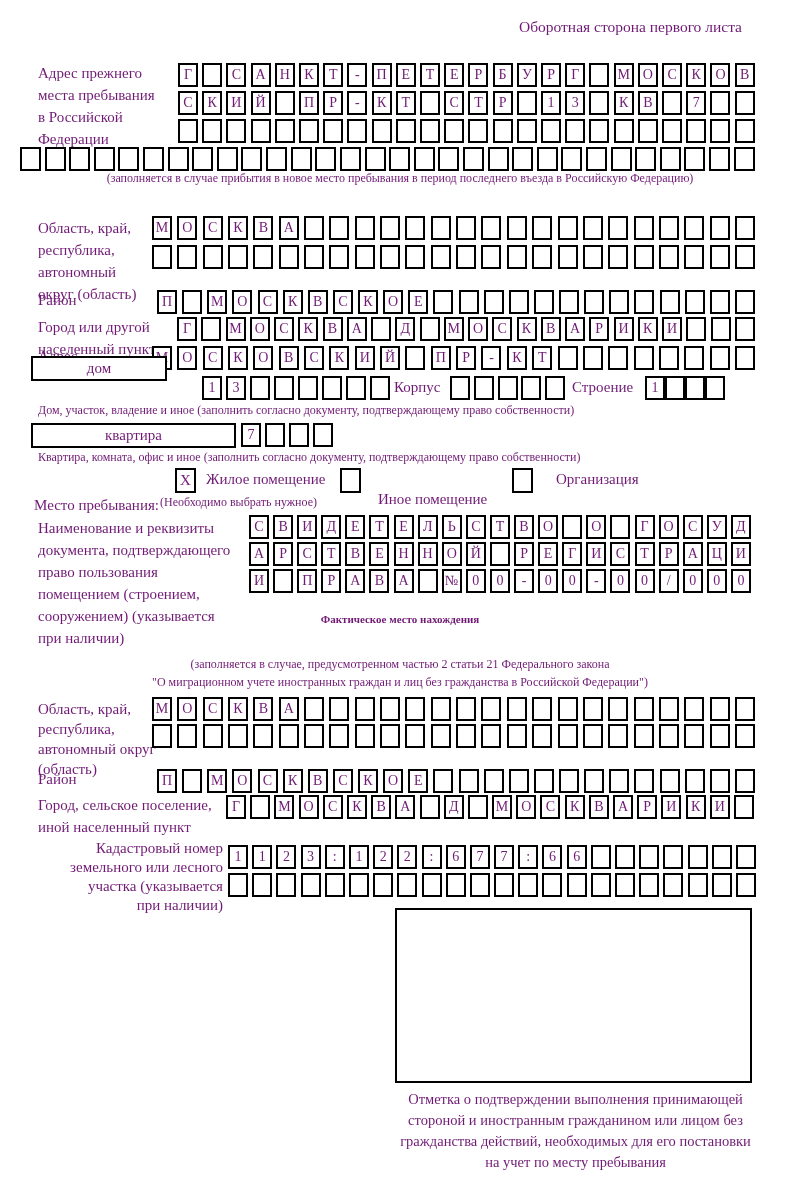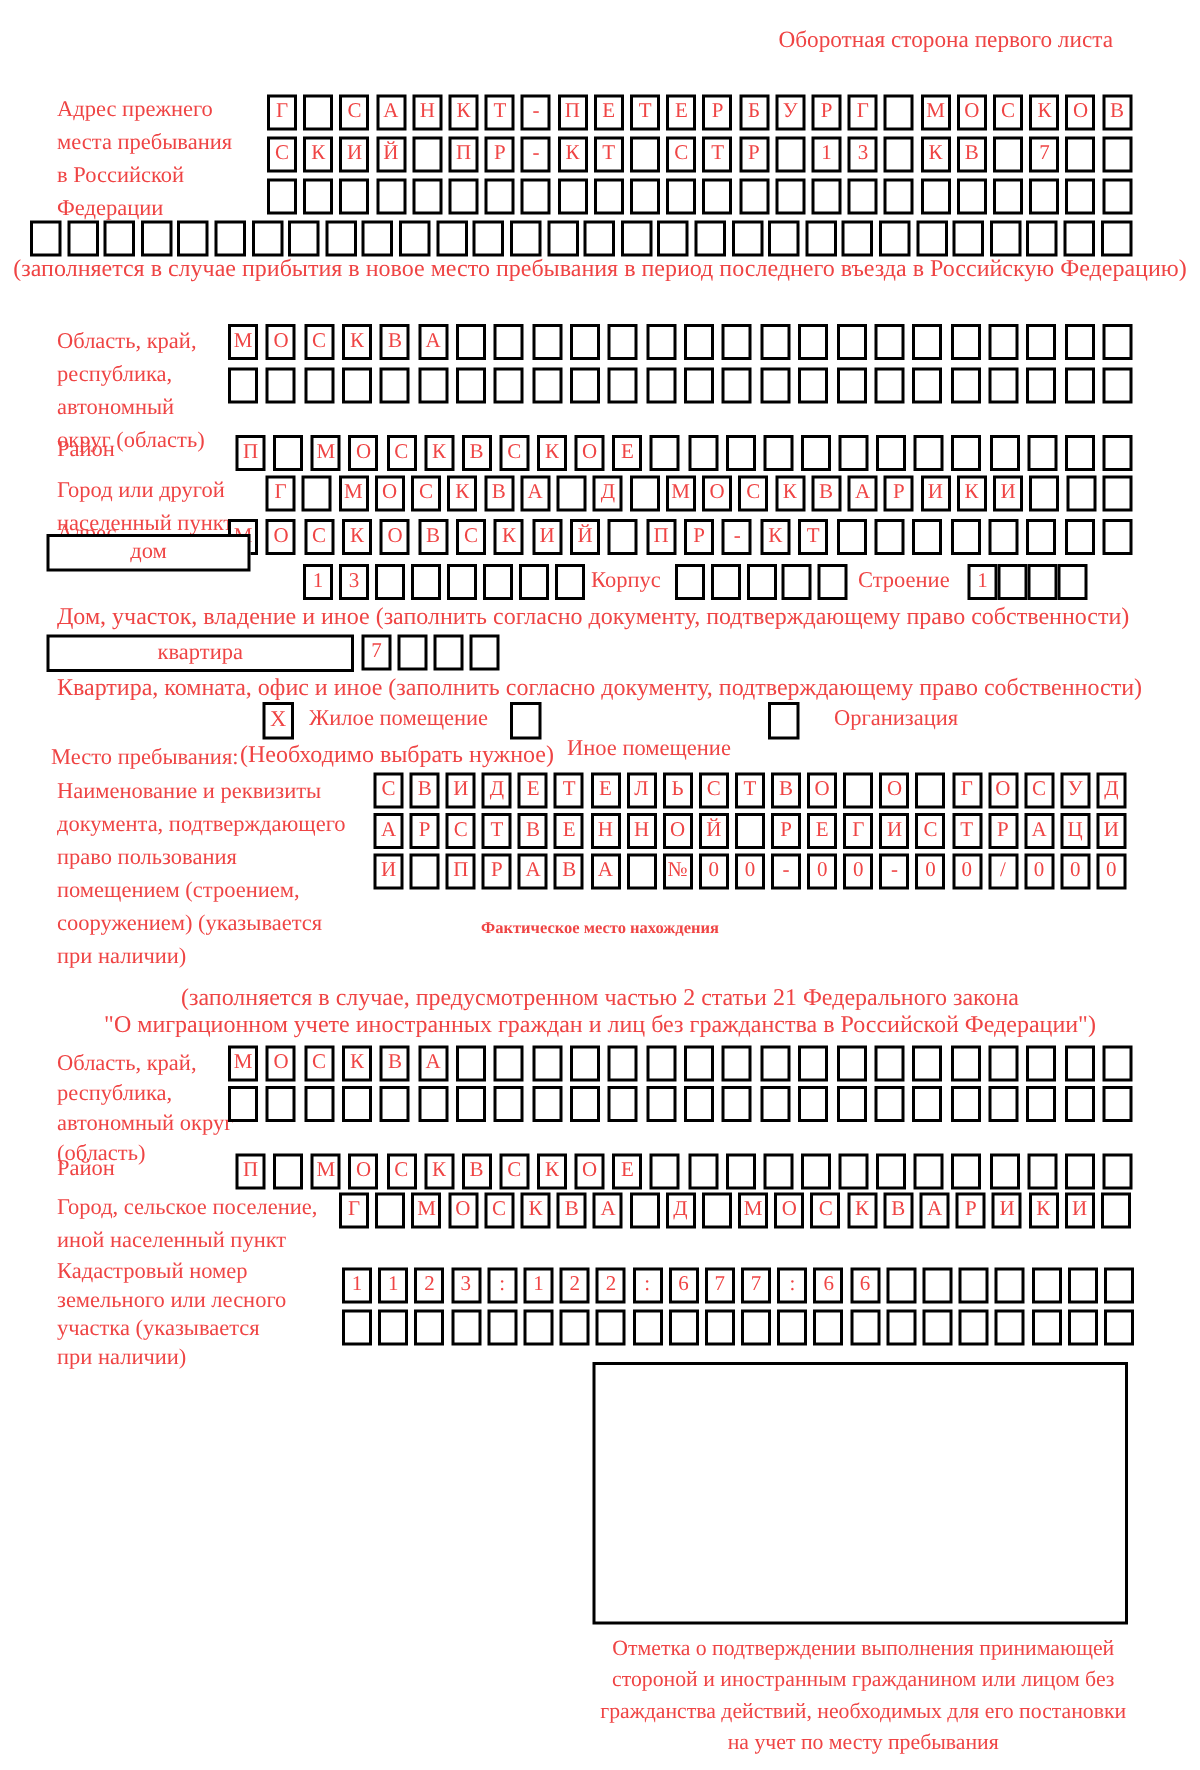--- a/index.html
+++ b/index.html
@@ -1,26 +1,26 @@
 <!DOCTYPE html>
 <html><head>
 <meta charset="utf-8">
 <style>
   html,body{margin:0;padding:0;background:#fff;}
   #page{position:relative;width:800px;height:1180px;background:#ffffff;
-        font-family:"Liberation Serif",serif;color:#ef4444;overflow:hidden;}
+        font-family:"Liberation Serif",serif;color:#701a75;overflow:hidden;}
   .hdr{position:absolute;top:18px;right:58px;font-size:15.5px;}
   .lbl{position:absolute;font-size:15px;line-height:22px;}
   .lbl.lh20 .ln{line-height:20px;}
-  .lbl.lh19 .ln{line-height:19px;}
+  .lbl.lh19 .ln{line-height:19px;text-align:right;}
   .row{position:absolute;display:flex;justify-content:space-between;}
   .cell{flex:none;width:20px;height:24px;border:2px solid #000;box-sizing:border-box;
         display:flex;align-items:center;justify-content:center;font-size:14px;background:#fff;}
   .row.wide .cell{width:21px;}
-  .note{position:absolute;font-size:16px;white-space:nowrap;}
+  .note{position:absolute;font-size:12px;white-space:nowrap;}
   .center{left:0;width:800px;text-align:center;white-space:normal;}
   .title{position:absolute;left:0;width:800px;text-align:center;font-weight:bold;font-size:16.5px;}
   .fieldbox{position:absolute;height:25px;border:2px solid #000;box-sizing:border-box;
         display:flex;align-items:center;justify-content:center;font-size:15px;background:#fff;}
   .ilabel{position:absolute;font-size:15px;white-space:nowrap;}
   .checkbox{position:absolute;width:21px;height:25px;border:2px solid #000;box-sizing:border-box;
         display:flex;align-items:center;justify-content:center;font-size:15px;background:#fff;}
   .bigbox{position:absolute;left:395px;top:908px;width:357px;height:175px;border:2px solid #000;
         box-sizing:border-box;background:#fff;}
   .caption{position:absolute;left:373px;top:1089px;width:405px;text-align:center;

